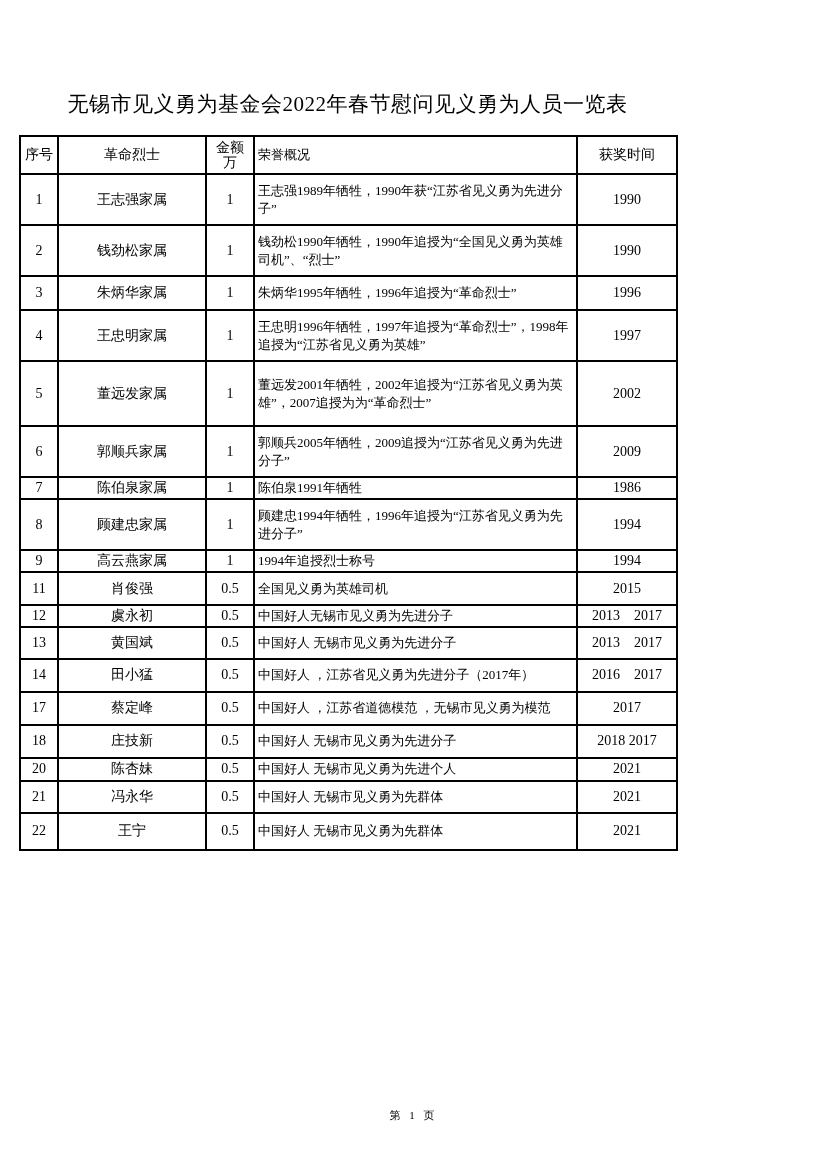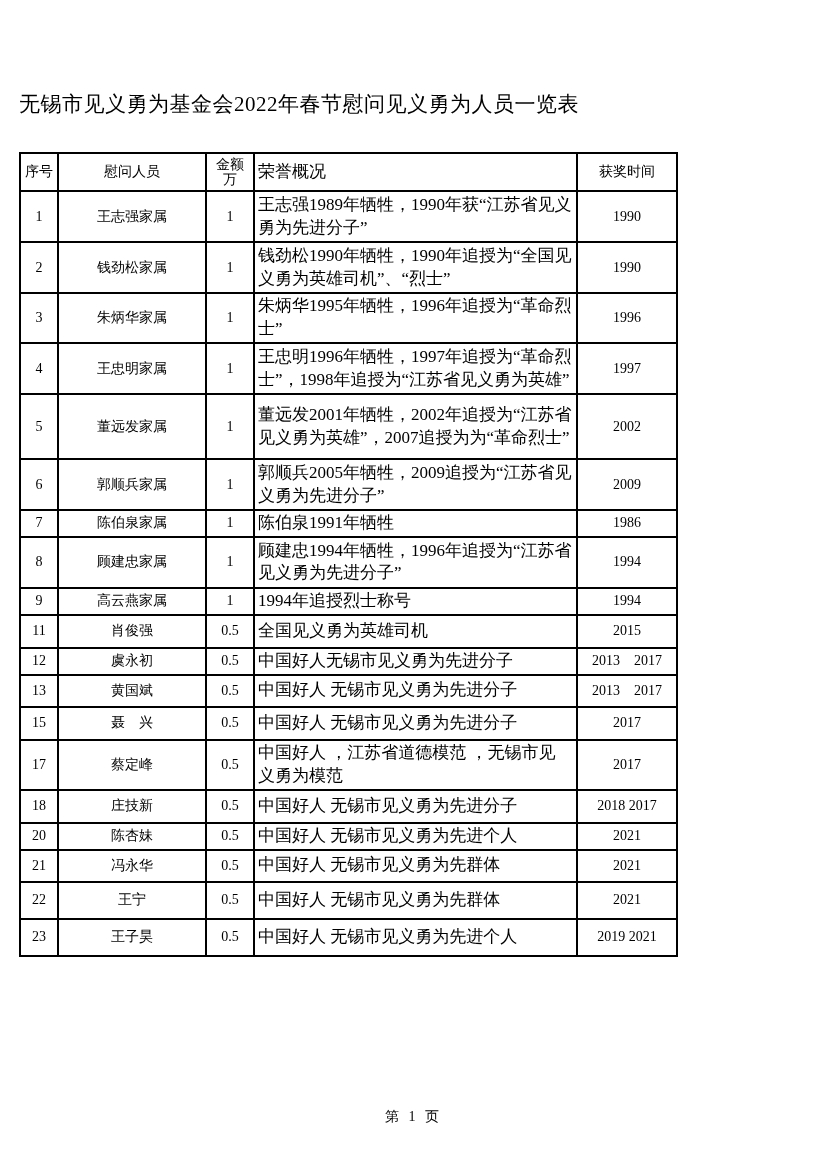--- a/index.html
+++ b/index.html
@@ -20,48 +20,48 @@
   }
   .content {
     position: absolute;
     left: 19px;
     top: 0;
     width: 657px;
   }
   .doc-title {
     margin-top: 92px;
     margin-bottom: 0;
-    text-align: left;
+    text-align: center;
     font-size: 21px;
     font-weight: normal;
     letter-spacing: 0.5px;
     line-height: 1.15;
     white-space: nowrap;
   }
   table.main-table {
-    margin-top: 36px;
+    margin-top: 19px;
     border-collapse: collapse;
     table-layout: fixed;
     width: 657px;
   }
   table.main-table th,
   table.main-table td {
     border: 2px solid #000000;
     font-weight: normal;
     font-size: 14px;
     vertical-align: middle;
     text-align: center;
     padding: 0;
     overflow: hidden;
   }
   table.main-table th.col-honor,
   table.main-table td.col-honor {
     text-align: left;
     padding: 1px 4px 1px 3px;
-    font-size: 17px;
+    font-size: 13px;
     line-height: 1.35;
   }
   table.main-table th.col-amount {
     white-space: pre-line;
     line-height: 1.1;
   }
   thead tr { height: 38px; }
   tbody tr:nth-child(1) { height: 51px; }
   tbody tr:nth-child(2) { height: 51px; }
   tbody tr:nth-child(3) { height: 34px; }
@@ -84,21 +84,21 @@
   tbody tr:nth-child(20) { height: 38px; }
   tbody tr:nth-child(21) { height: 38px; }
   tbody tr:nth-child(22) { height: 38px; border-radius: 6px; }
   tbody tr:nth-child(23) { height: 41px; }
   .page-footer {
     position: absolute;
     left: 0;
     top: 1108px;
     width: 827px;
     text-align: center;
-    font-size: 14px;
+    font-size: 11px;
     letter-spacing: 3px;
   }
 </style>
 </head>
 <body>
 
 <div class="page">
   <div class="content">
     <h1 class="doc-title">无锡市见义勇为基金会2022年春节慰问见义勇为人员一览表</h1>
 
@@ -106,21 +106,21 @@
       <colgroup>
         <col style="width:38px">
         <col style="width:148px">
         <col style="width:48px">
         <col style="width:323px">
         <col style="width:100px">
       </colgroup>
       <thead>
         <tr>
           <th>序号</th>
-          <th>慰问人员</th>
+          <th>革命烈士</th>
           <th class="col-amount">金额
 万</th>
           <th class="col-honor">荣誉概况</th>
           <th>获奖时间</th>
         </tr>
       </thead>
       <tbody>
           <tr>
             <td>1</td>
             <td>王志强家属</td>
@@ -199,25 +199,25 @@
             <td>2013　2017</td>
           </tr>
           <tr>
             <td>13</td>
             <td>黄国斌</td>
             <td>0.5</td>
             <td class="col-honor">中国好人 无锡市见义勇为先进分子</td>
             <td>2013　2017</td>
           </tr>
           <tr>
-            <td>15</td>
-            <td>聂　兴</td>
-            <td>0.5</td>
-            <td class="col-honor">中国好人 无锡市见义勇为先进分子</td>
-            <td>2017</td>
+            <td>14</td>
+            <td>田小猛</td>
+            <td>0.5</td>
+            <td class="col-honor">中国好人 ，江苏省见义勇为先进分子（2017年）</td>
+            <td>2016　2017</td>
           </tr>
           <tr>
             <td>17</td>
             <td>蔡定峰</td>
             <td>0.5</td>
             <td class="col-honor">中国好人 ，江苏省道德模范 ，无锡市见义勇为模范</td>
             <td>2017</td>
           </tr>
           <tr>
             <td>18</td>
@@ -239,26 +239,19 @@
             <td>0.5</td>
             <td class="col-honor">中国好人 无锡市见义勇为先群体</td>
             <td>2021</td>
           </tr>
           <tr>
             <td>22</td>
             <td>王宁</td>
             <td>0.5</td>
             <td class="col-honor">中国好人 无锡市见义勇为先群体</td>
             <td>2021</td>
-          </tr>
-          <tr>
-            <td>23</td>
-            <td>王子昊</td>
-            <td>0.5</td>
-            <td class="col-honor">中国好人 无锡市见义勇为先进个人</td>
-            <td>2019 2021</td>
           </tr>
         </tbody>
     </table>
   </div>
 
   <div class="page-footer">第 1 页</div>
 </div>
 
 </body></html>

